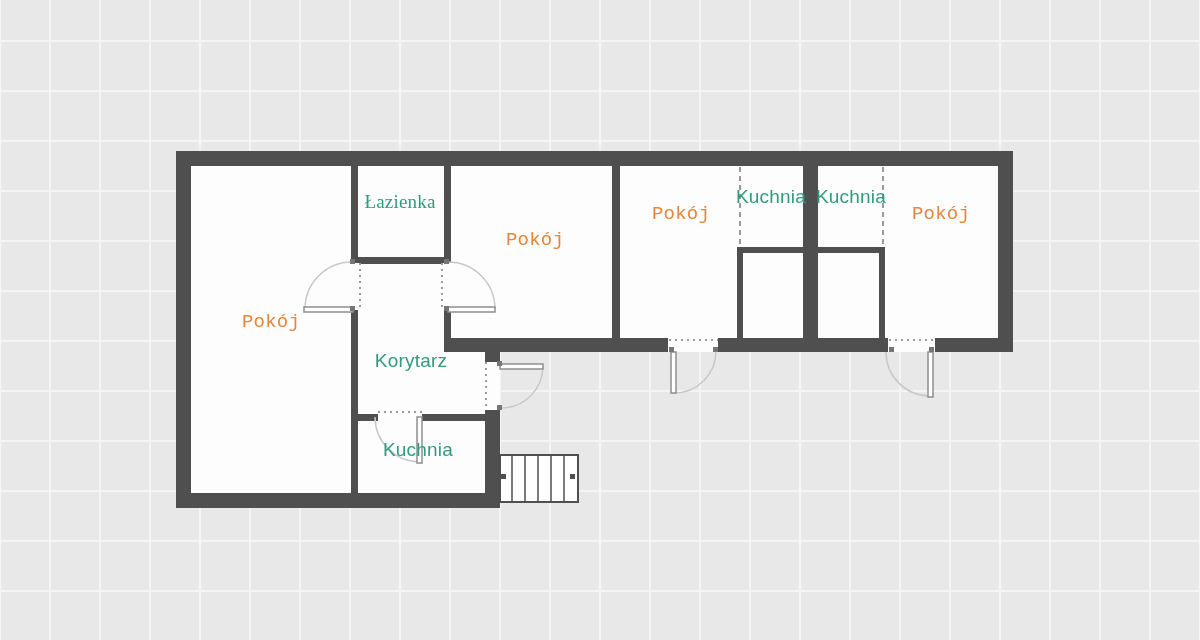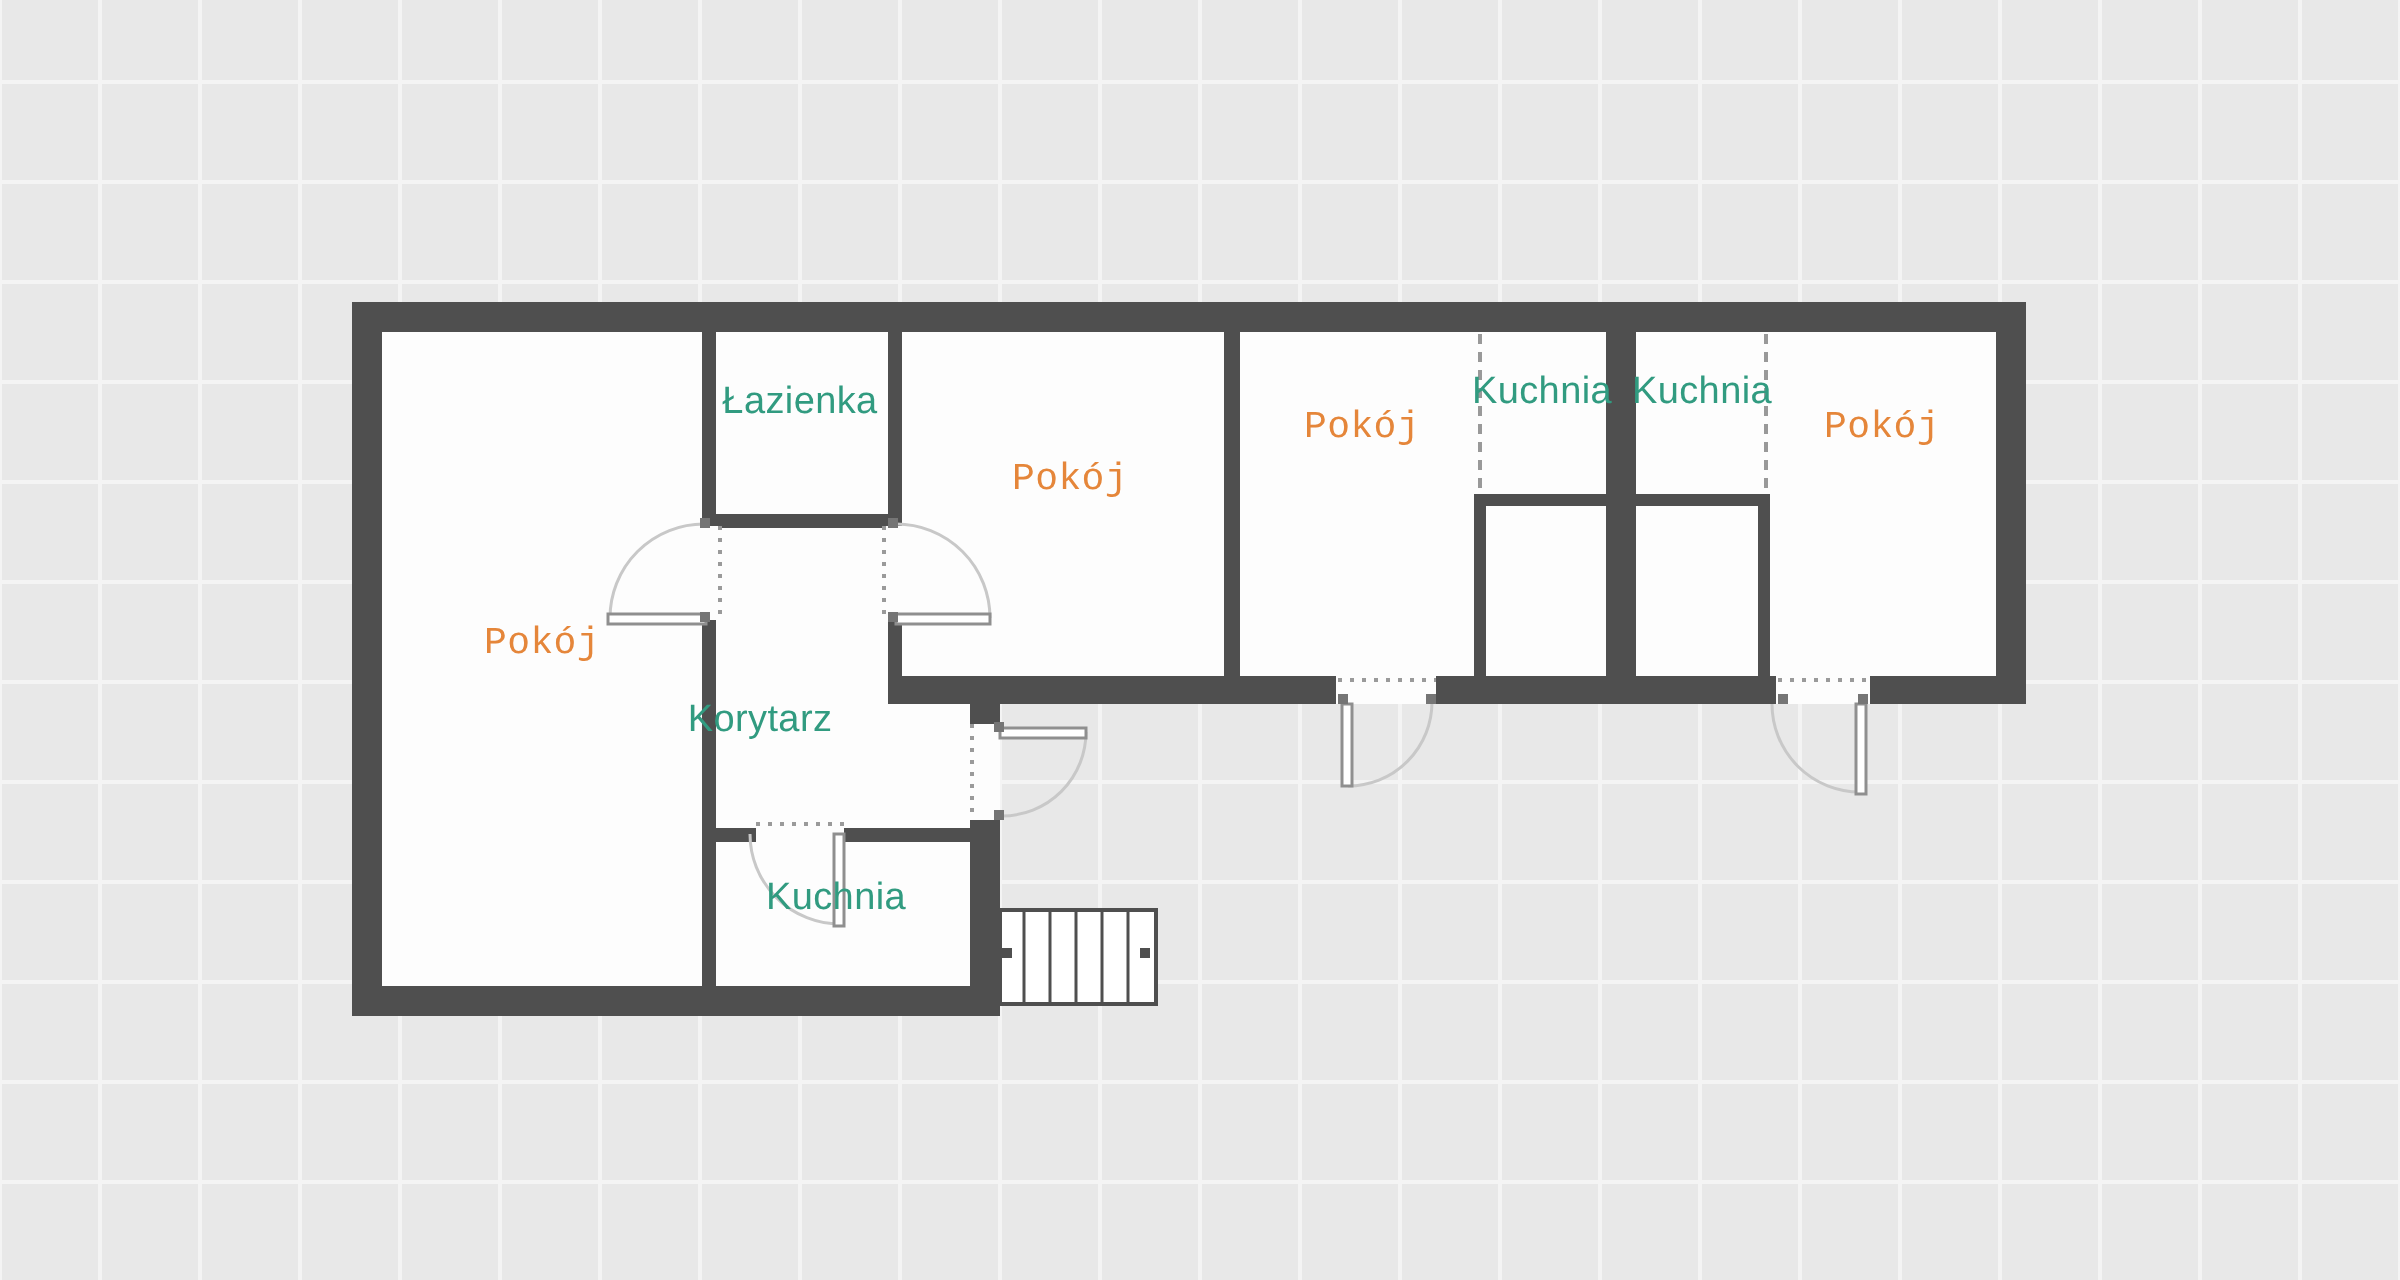--- a/index.html
+++ b/index.html
@@ -112,22 +112,22 @@
       <line class="tread" x1="525" y1="456" x2="525" y2="501"></line>
       <line class="tread" x1="538" y1="456" x2="538" y2="501"></line>
       <line class="tread" x1="551" y1="456" x2="551" y2="501"></line>
       <line class="tread" x1="564" y1="456" x2="564" y2="501"></line>
       <rect class="stair-mark" x="501" y="474" width="5" height="5"></rect>
       <rect class="stair-mark" x="570" y="474" width="5" height="5"></rect>
     </g>
   </svg>
 
   <span class="room-label label-room" style="left:271px;top:322px;">Pokój</span>
-  <span class="room-label label-service" style="left:400px;top:201px;">Łazienka</span>
+  <span class="room-label label-service" style="left:400px;top:201px;font-family:Liberation Serif, serif;">Łazienka</span>
   <span class="room-label label-room" style="left:535px;top:240px;">Pokój</span>
   <span class="room-label label-room" style="left:681px;top:214px;">Pokój</span>
   <span class="room-label label-service" style="left:771px;top:196px;">Kuchnia</span>
   <span class="room-label label-service" style="left:851px;top:196px;">Kuchnia</span>
   <span class="room-label label-room" style="left:941px;top:214px;">Pokój</span>
-  <span class="room-label label-service" style="left:380px;top:360px;">Korytarz</span>
+  <span class="room-label label-service" style="left:411px;top:360px;">Korytarz</span>
   <span class="room-label label-service" style="left:418px;top:449px;">Kuchnia</span>
 
 </div>
 
 </body></html>

